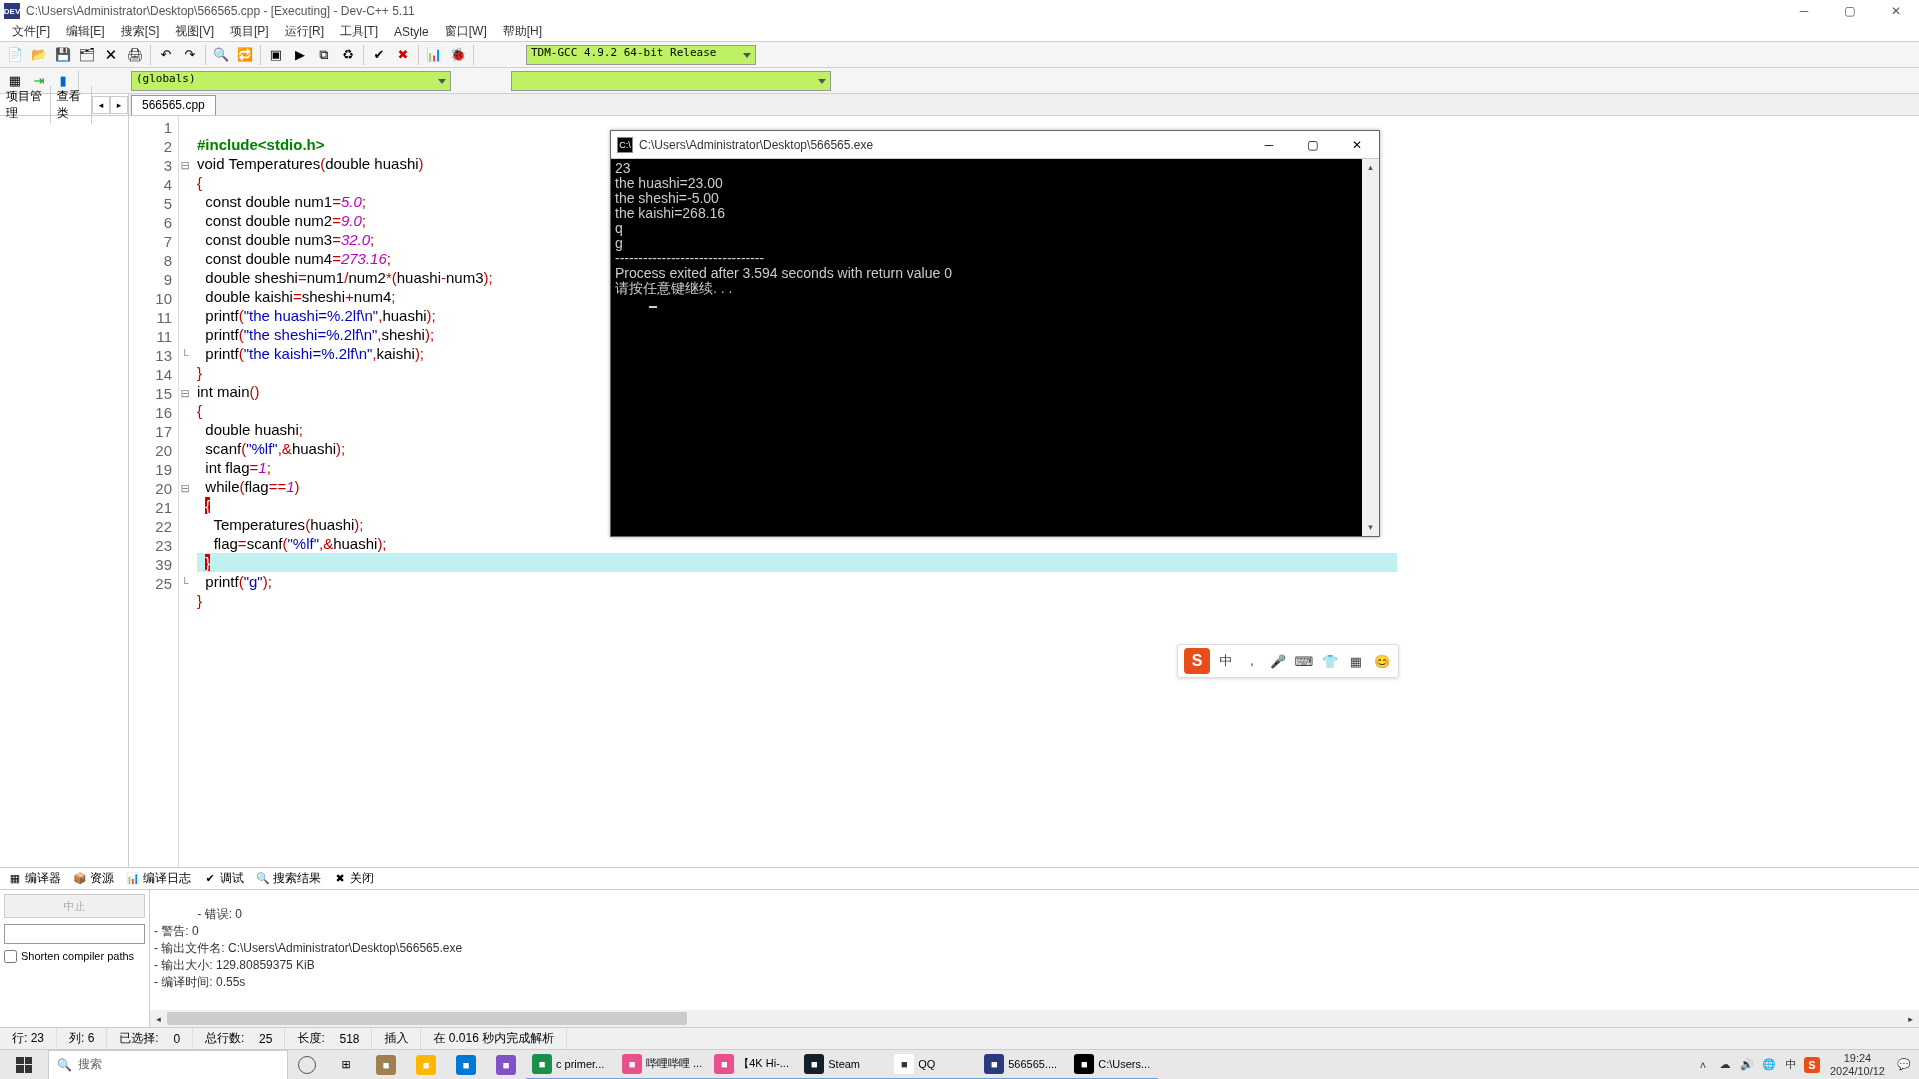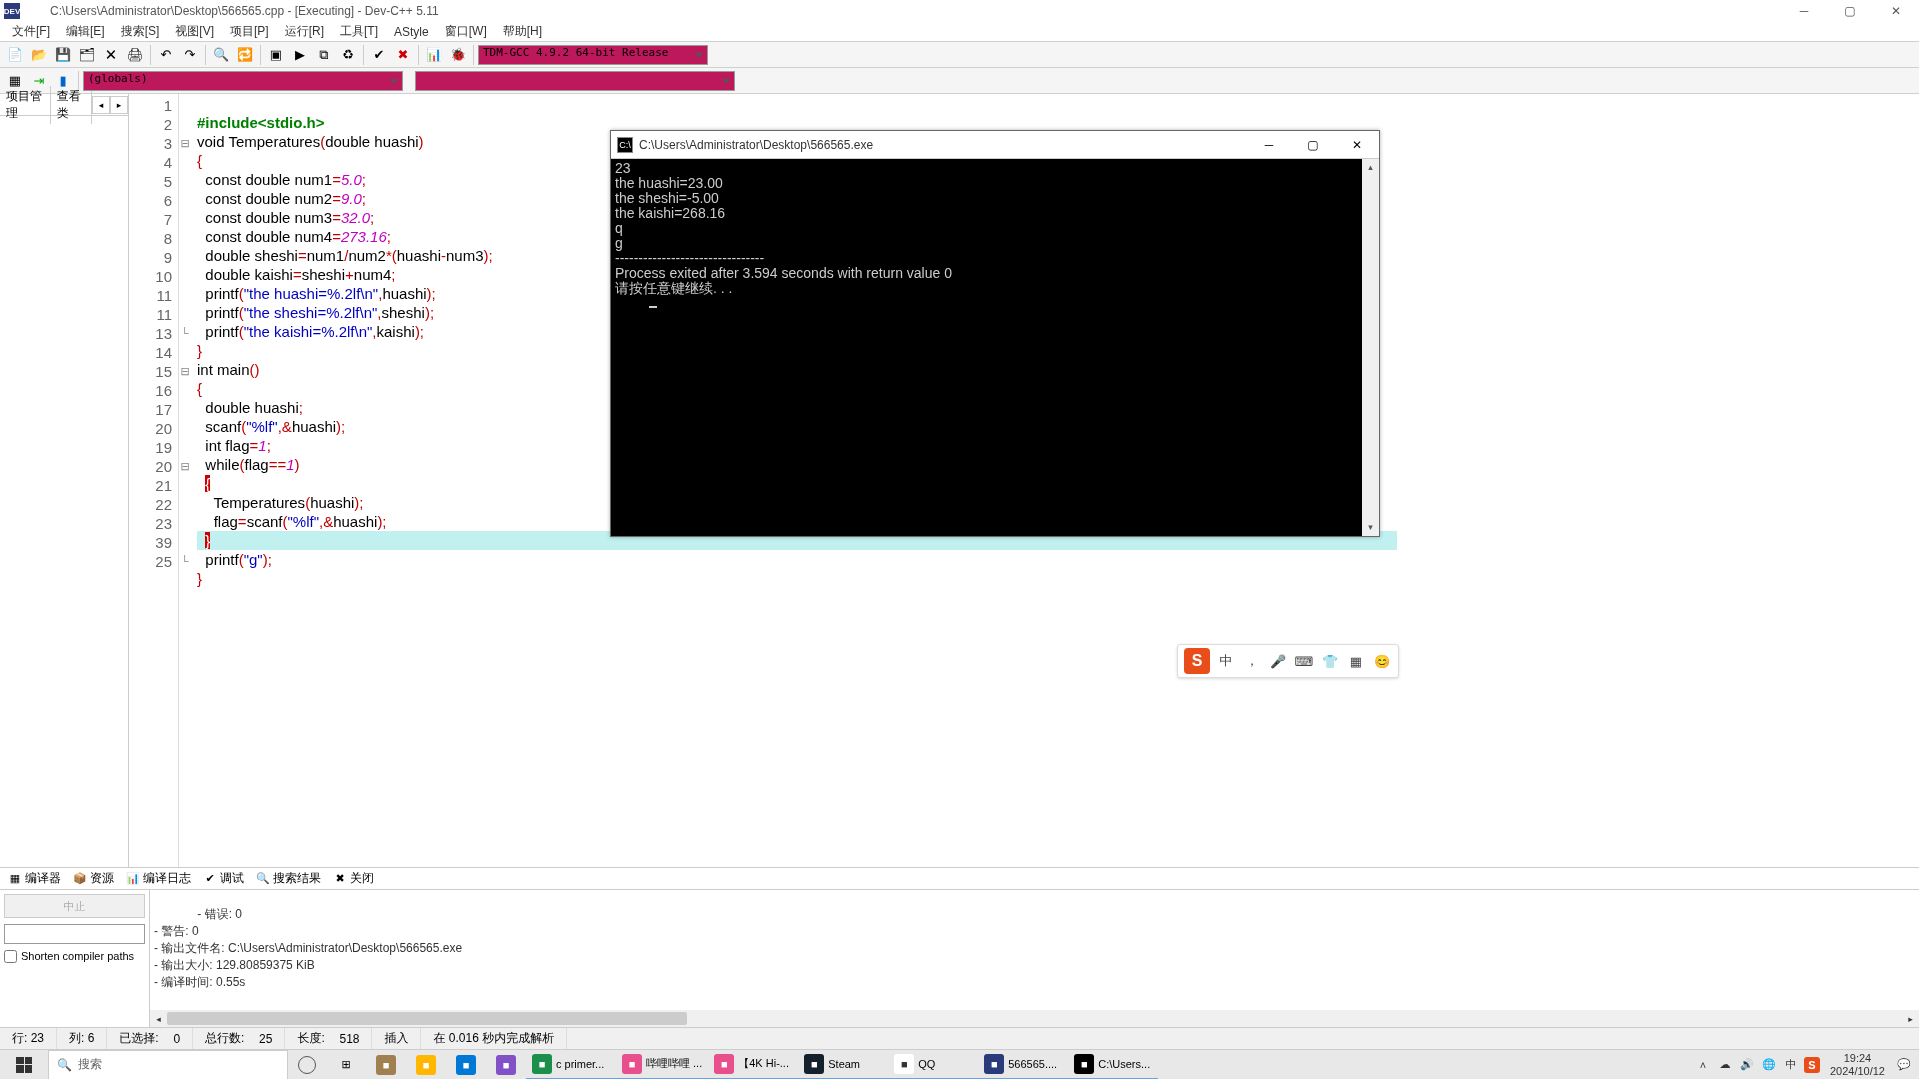--- a/index.html
+++ b/index.html
@@ -1,33 +1,33 @@
 <!DOCTYPE html>
 <html><head>
 <meta charset="utf-8">
 <style>
 * { margin:0; padding:0; box-sizing:border-box; font-family:"Microsoft YaHei","Segoe UI",Tahoma,sans-serif; }
 body { background:#fff; width:1919px; height:1079px; overflow:hidden; position:relative; font-size:12px; }
 
 
-.titlebar { height:22px; background:#fff; display:flex; align-items:center; padding-left:4px;gap:24px; }
+.titlebar { height:22px; background:#fff; display:flex; align-items:center; padding-left:4px; }
 .titlebar .icon { width:16px; height:16px; background:#2b3a7a; margin-right:6px; display:flex; align-items:center; justify-content:center; color:#fff; font-size:8px; font-weight:bold; }
 .titlebar .title { color:#555; font-size:12px; }
 .titlebar .winbtns { margin-left:auto; display:flex; }
 .titlebar .winbtns div { width:46px; height:22px; display:flex; align-items:center; justify-content:center; color:#555; }
 
 
 .menubar { height:20px; background:#fff; display:flex; align-items:center; padding-left:4px; gap:0; border-bottom:1px solid #d0d0d0; }
 .menubar .mi { padding:2px 8px; color:#333; font-size:12px; cursor:default; }
 
 
 .toolbar { height:26px; background:#f5f5f5; border-bottom:1px solid #d0d0d0; display:flex; align-items:center; padding:0 4px; gap:2px; }
 .tbtn { width:22px; height:22px; display:flex; align-items:center; justify-content:center; border:1px solid transparent; font-size:13px; }
 .tsep { width:1px; height:20px; background:#ccc; margin:0 2px; }
-.tselect { height:20px; border:1px solid #999; background:#be185d; font-size:11px; padding:0 18px 0 4px; position:relative; font-family:Consolas,monospace; }
+.tselect { height:20px; border:1px solid #999; background:#bef264; font-size:11px; padding:0 18px 0 4px; position:relative; font-family:Consolas,monospace;margin-left:48px; }
 .tselect::after { content:""; position:absolute; right:4px; top:7px; border-left:4px solid transparent; border-right:4px solid transparent; border-top:5px solid #555; }
 .globals { width:320px; }
 .compiler { width:230px; }
 
 
 .main { display:flex; height:calc(100% - 22px - 20px - 26px - 26px - 160px - 22px - 30px); }
 .sidebar { width:129px; border-right:1px solid #ccc; display:flex; flex-direction:column; }
 .sidetabs { display:flex; align-items:center; border-bottom:1px solid #ccc; height:22px; font-size:12px; }
 .sidetab { padding:2px 6px; border-right:1px solid #ccc; }
 .sidenav { display:flex; margin-left:auto; }
@@ -166,20 +166,23 @@
       <div class="sidetab">项目管理</div>
       <div class="sidetab">查看类</div>
       <div class="sidenav">
         <div>◂</div>
         <div>▸</div>
       </div>
     </div>
     <div style="flex:1;"></div>
   </div>
   <div class="editor-wrap">
+    <div class="editor-tabs">
+      <div class="etab">566565.cpp</div>
+    </div>
     <div class="editor">
       <div class="gutter" id="gutter">
           <div>1</div>
           <div>2</div>
           <div>3</div>
           <div>4</div>
           <div>5</div>
           <div>6</div>
           <div>7</div>
           <div>8</div>

